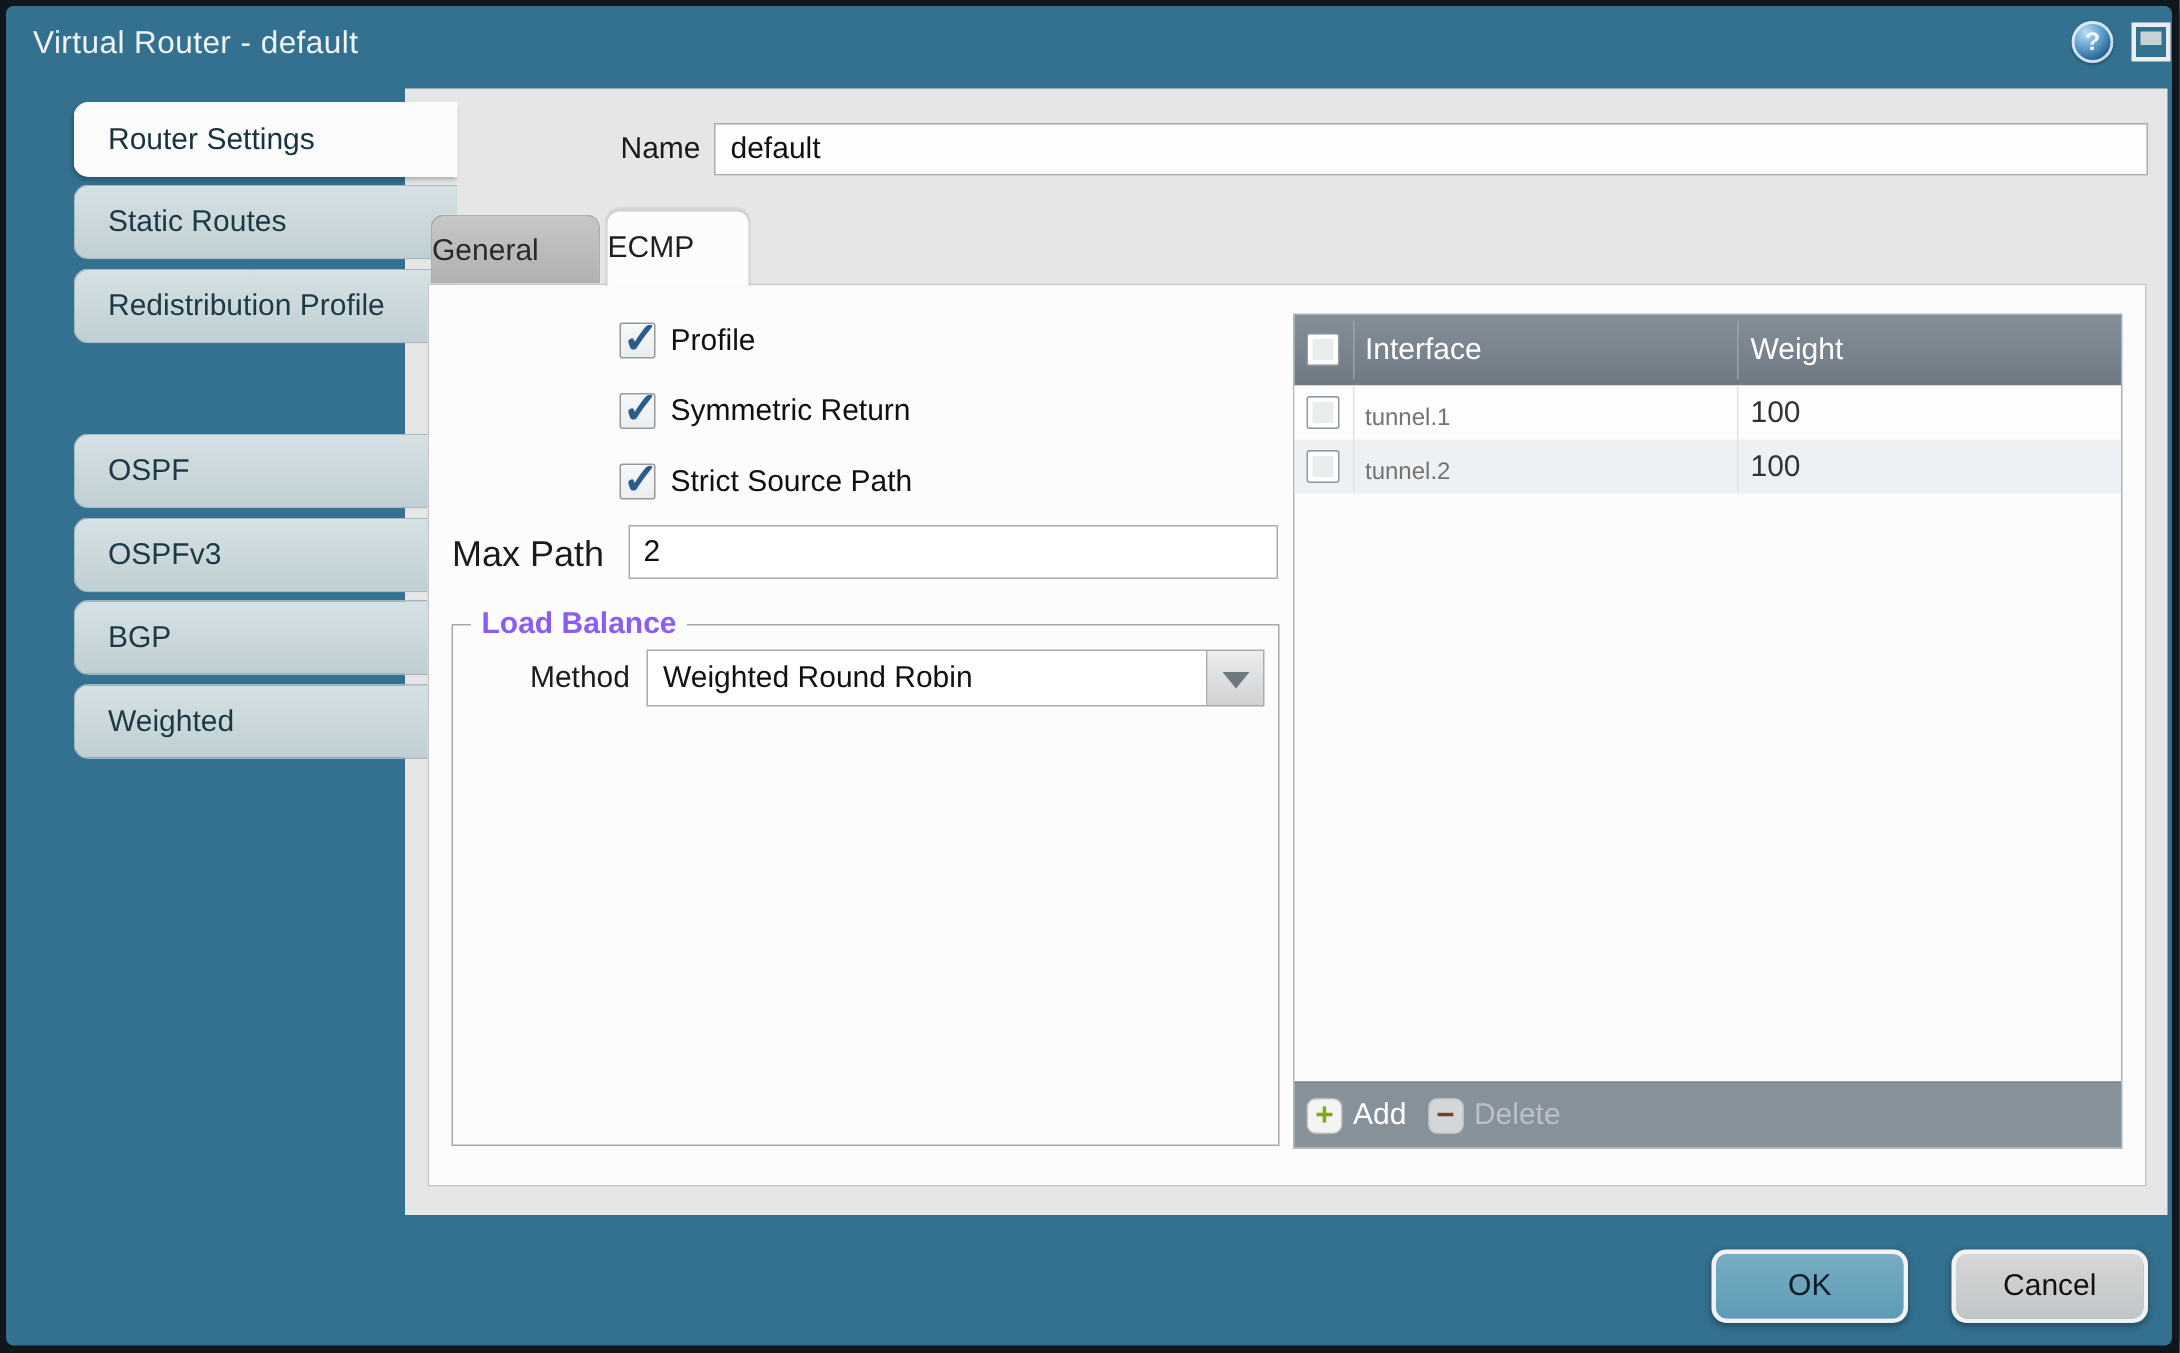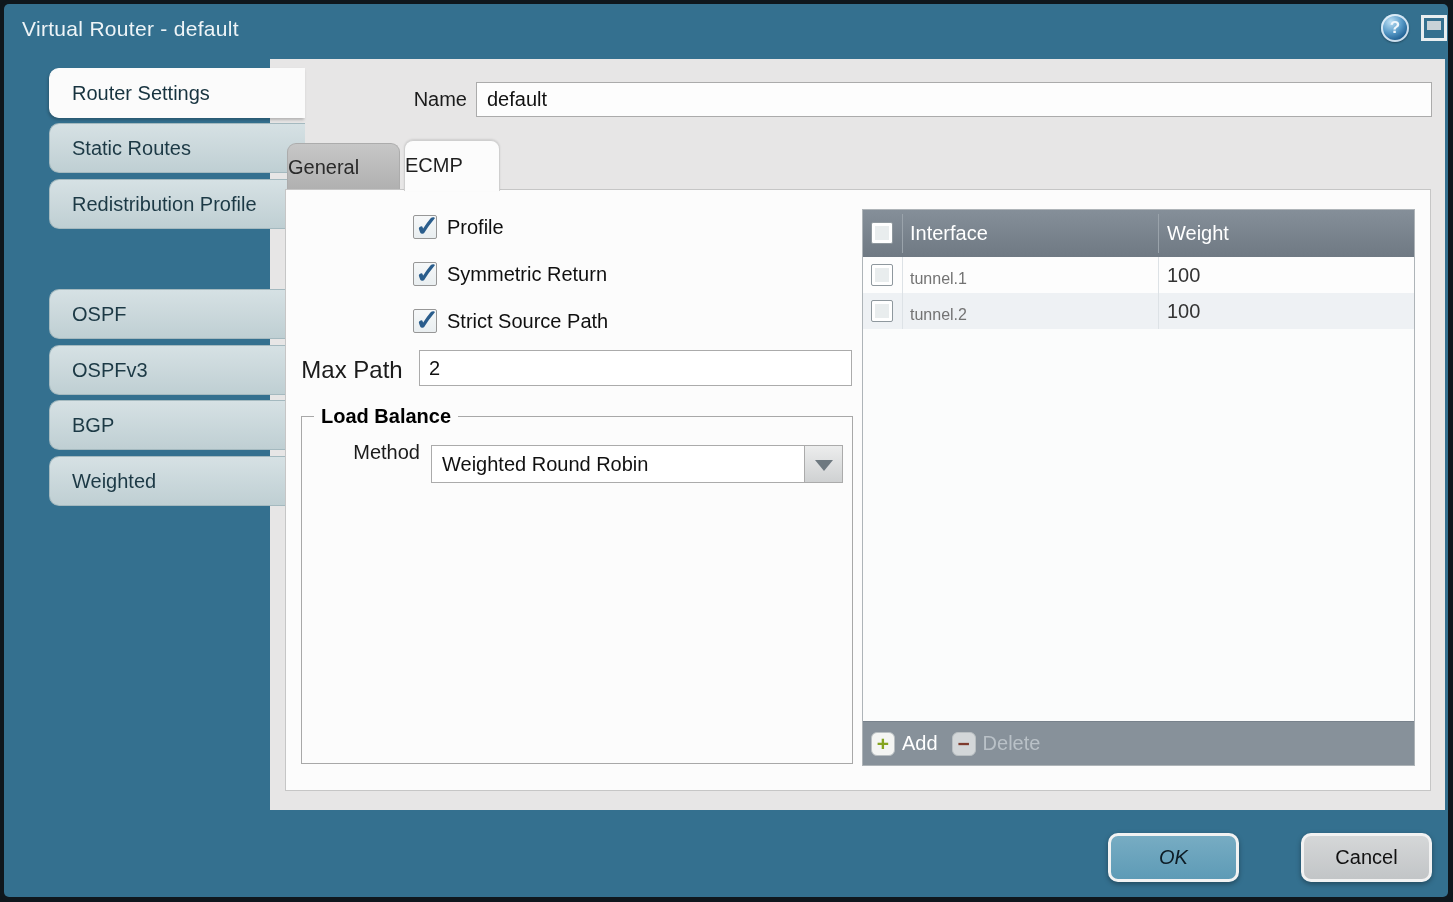--- a/index.html
+++ b/index.html
@@ -49,23 +49,23 @@
   .cb-small{width:22px;height:22px;border:1px solid #8f989e;background:#e9edee;
       box-shadow:inset 0 0 0 3px #fff;cursor:pointer;}
   .chk-label{position:absolute;font-size:20px;color:#101010;line-height:24px;z-index:2;}
 
   
   .mp-label{position:absolute;left:290px;top:352px;width:116px;text-align:center;font-size:24px;color:#1b1b1b;z-index:2;}
   .mp-input{position:absolute;left:415px;top:346px;width:433px;height:36px;border:1px solid #ababab;
      font-size:20px;padding:0 9px;color:#111;background:#fff;z-index:2;font-family:"Liberation Sans",sans-serif;}
   .lb-fieldset{position:absolute;left:297px;top:412px;width:552px;height:348px;border:1px solid #a8a8a8;z-index:1;}
   .lb-legend{position:absolute;left:310px;top:401px;background:#fcfcfc;padding:0 7px;font-weight:bold;
-     font-size:20px;color:#000000;z-index:2;}
+     font-size:20px;color:#8b5cf6;z-index:2;}
   .method-label{position:absolute;left:338px;top:437px;width:78px;text-align:right;font-size:20px;color:#1b1b1b;z-index:2;}
-  .combo{position:absolute;left:427px;top:441px;width:412px;height:38px;border:1px solid #ababab;
+  .combo{position:absolute;left:427px;top:429px;width:412px;height:38px;border:1px solid #ababab;
      background:#fff;z-index:2;cursor:pointer;}
   .combo-value{position:absolute;left:10px;top:0;right:40px;line-height:36px;font-size:20px;color:#111;
      white-space:nowrap;overflow:hidden;}
   .combo-trigger{position:absolute;right:0;top:0;width:38px;height:100%;border-left:1px solid #ababab;
      background:linear-gradient(#eceded,#cfd1d2);cursor:pointer;}
   .combo-trigger .tri{position:absolute;left:10px;top:14px;width:0;height:0;
      border-left:9px solid transparent;border-right:9px solid transparent;border-top:11px solid #6e7980;}
 
   
   .grid{position:absolute;left:858px;top:205px;width:553px;height:557px;border:1px solid #aeb4b8;
@@ -90,21 +90,21 @@
   .icon-add{background:#f4f5f3;color:#85a41f;}
   .icon-del{background:#d3d7d9;color:#7e3b2e;}
   .tool-label-add{color:#fff;font-size:20px;}
   .tool-label-del{color:#b9c1c7;font-size:20px;}
   .tool-btn.disabled{cursor:default;}
 
   
   .btn{position:absolute;top:829px;width:131px;height:49px;border:3px solid #f2f2f2;border-radius:10px;
      text-align:center;line-height:43px;font-size:20px;color:#0d1b24;cursor:pointer;
      box-shadow:0 2px 5px rgba(0,0,0,.35);}
-  .btn-ok{left:1104px;background:linear-gradient(#77acc3,#5e9bb6);font-style:italic;}
+  .btn-ok{left:1137px;background:linear-gradient(#77acc3,#5e9bb6);}
   .btn-cancel{left:1297px;background:linear-gradient(#d5d7d8,#c2c5c7);color:#121212;}
 </style>
 </head>
 <body>
 
 <div class="stage">
   <div class="dialog">
 
     <div class="title">Virtual Router - default</div>
     <div class="help-icon">?</div>

